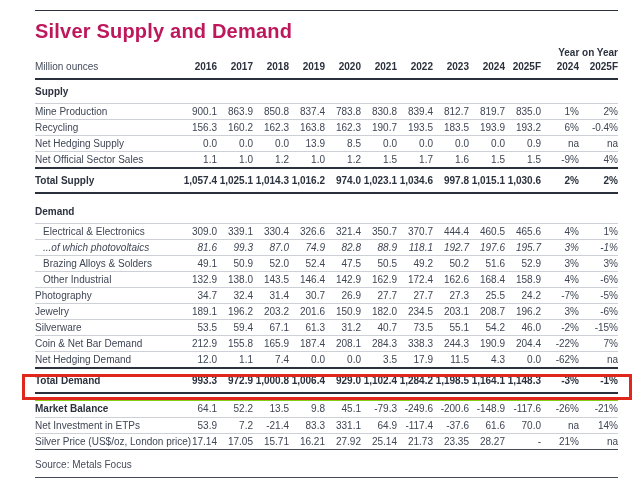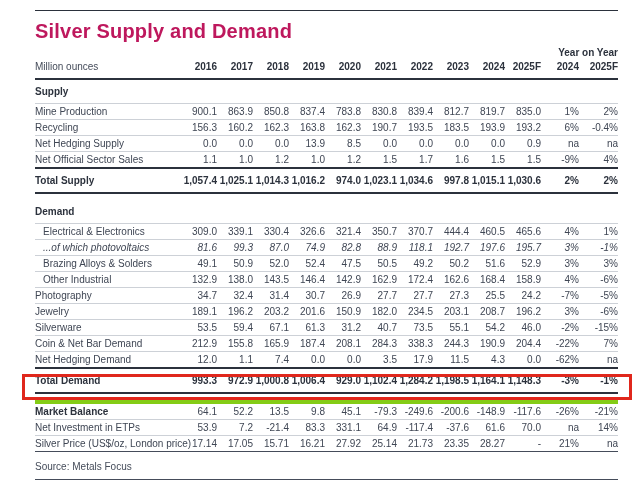--- a/index.html
+++ b/index.html
@@ -25,21 +25,21 @@
     font-size:10px; margin-top:1px; color:#3f4654;
   }
   td, th { padding:0; white-space:nowrap; overflow:visible; line-height:15px; }
   thead tr { border-bottom:2px solid #2b313c; }
   thead th {
     font-weight:bold; text-align:right; height:19px;
     vertical-align:bottom; padding-bottom:4px; color:#2c323d;
   }
   thead th.unit { text-align:left; font-weight:normal; color:#454c5a; }
   tr.data   { border-bottom:1px solid #cdd1d7; height:16px; }
-  tr.mb     { border-top:7px solid #84cc16; border-bottom:1px solid #cdd1d7; height:17px; }
+  tr.mb     { border-top:1px solid #84cc16; border-bottom:1px solid #cdd1d7; height:17px; }
   tr.mb td.label { font-weight:bold; color:#2c323d; }
   tr.section{ border-bottom:1px solid #cdd1d7; height:24px; }
   tr.section td { font-weight:bold; color:#2c323d; }
   tr.total  { border-top:2px solid #2b313c; border-bottom:2px solid #2b313c; height:25px; }
   tr.total td { font-weight:bold; color:#2c323d; }
   tr.gap    { height:7px; border:none; }
   tr.last-data { border-bottom:1px solid #454c5a; }
   td.label { text-align:left; }
   td.num   { text-align:right; }
   td.indent{ padding-left:8px; }

